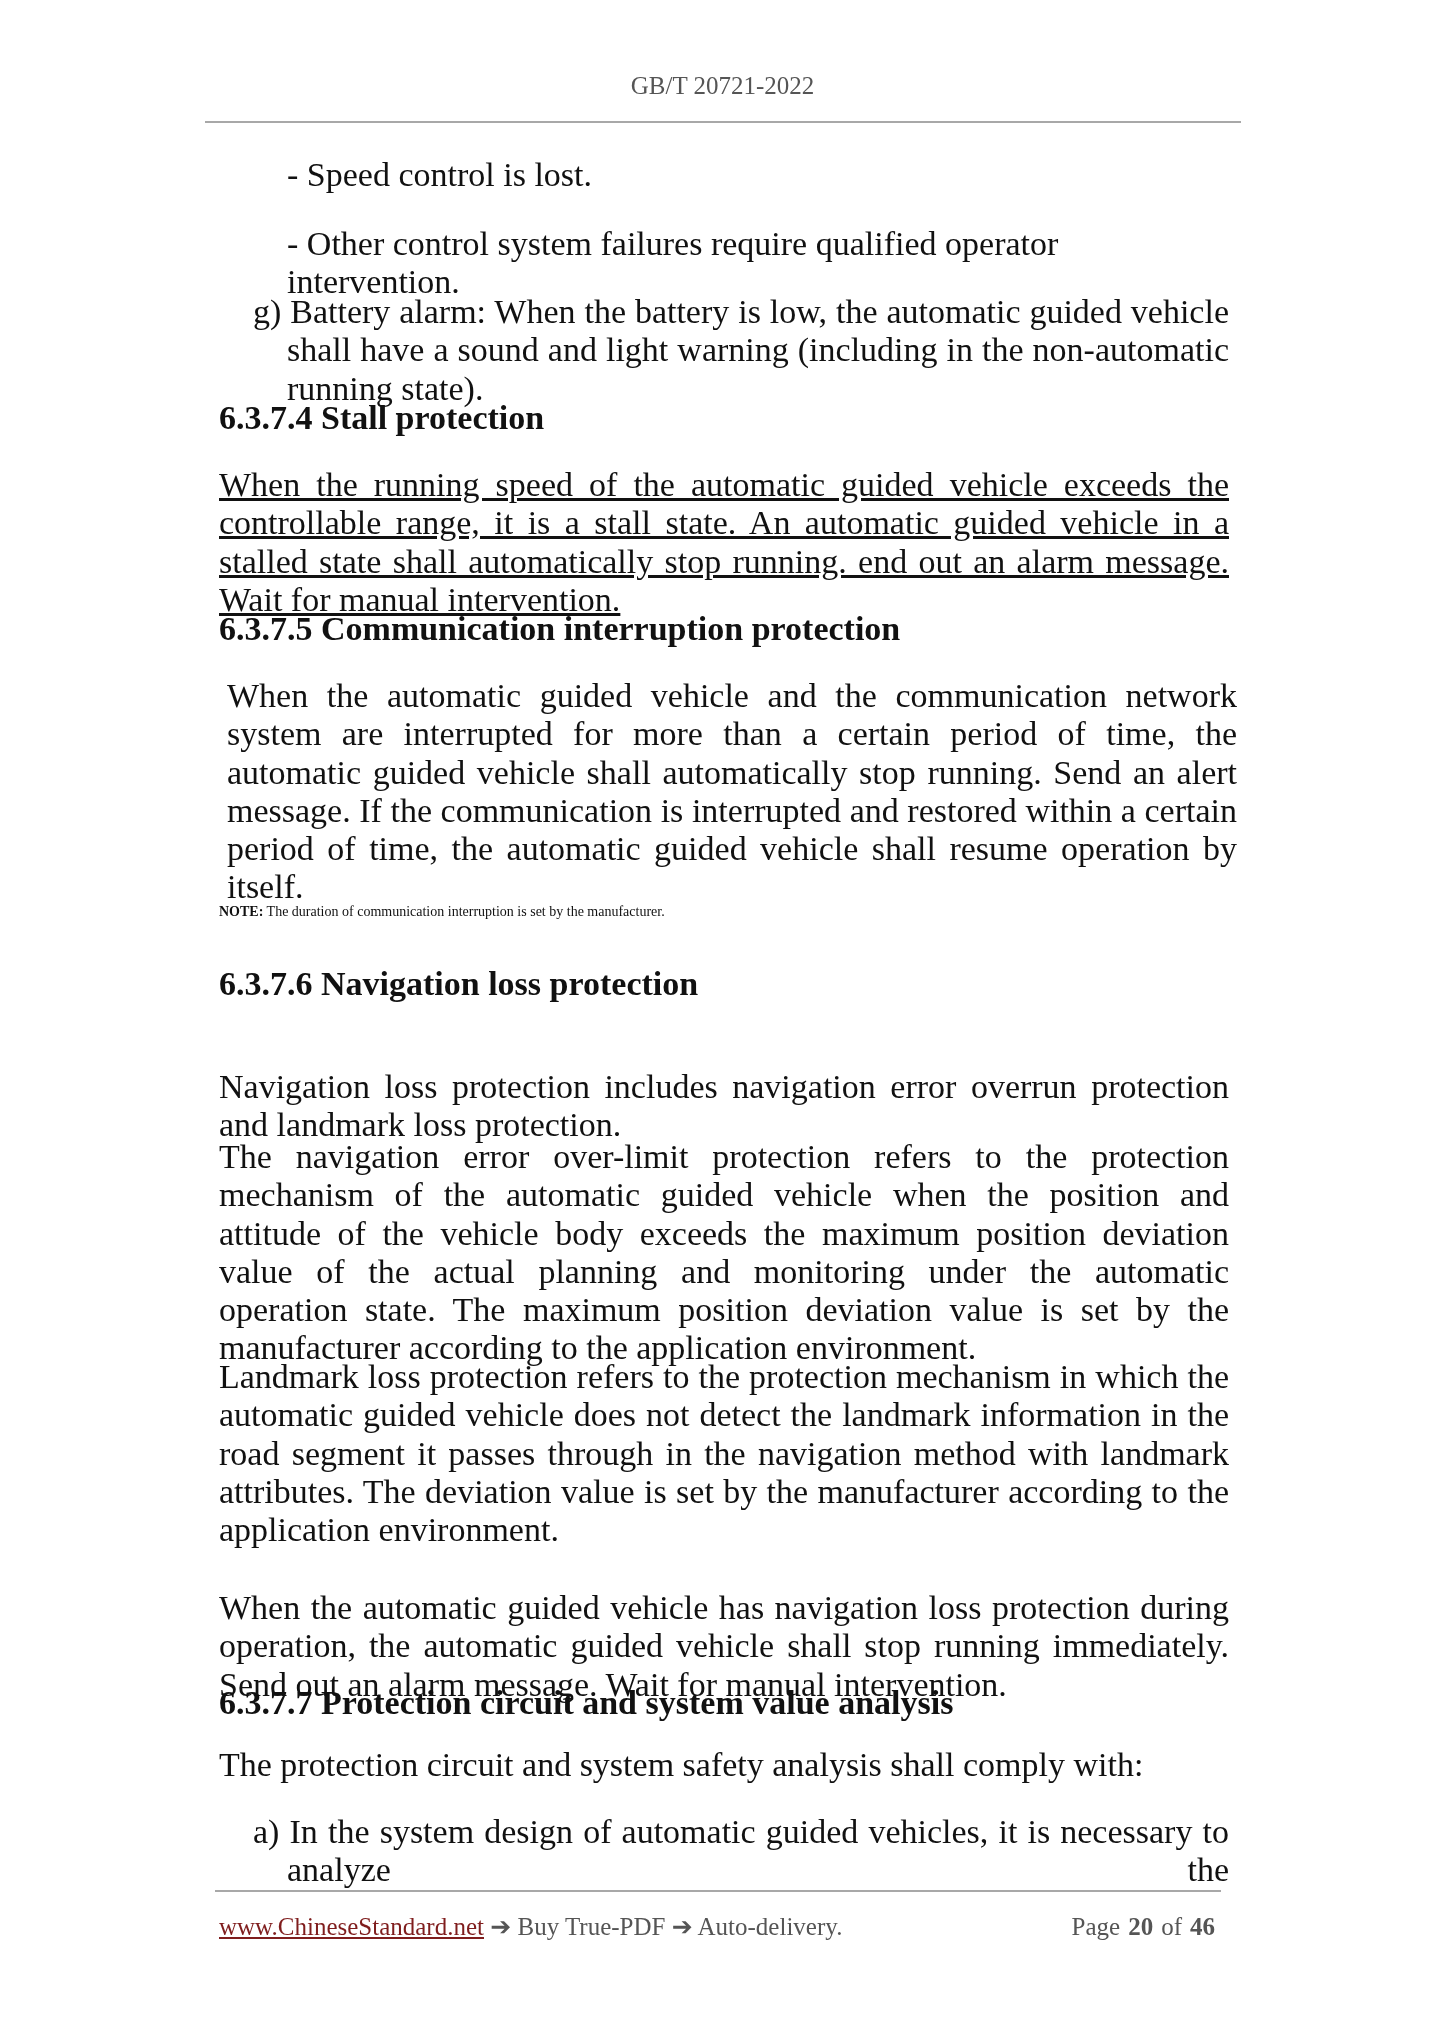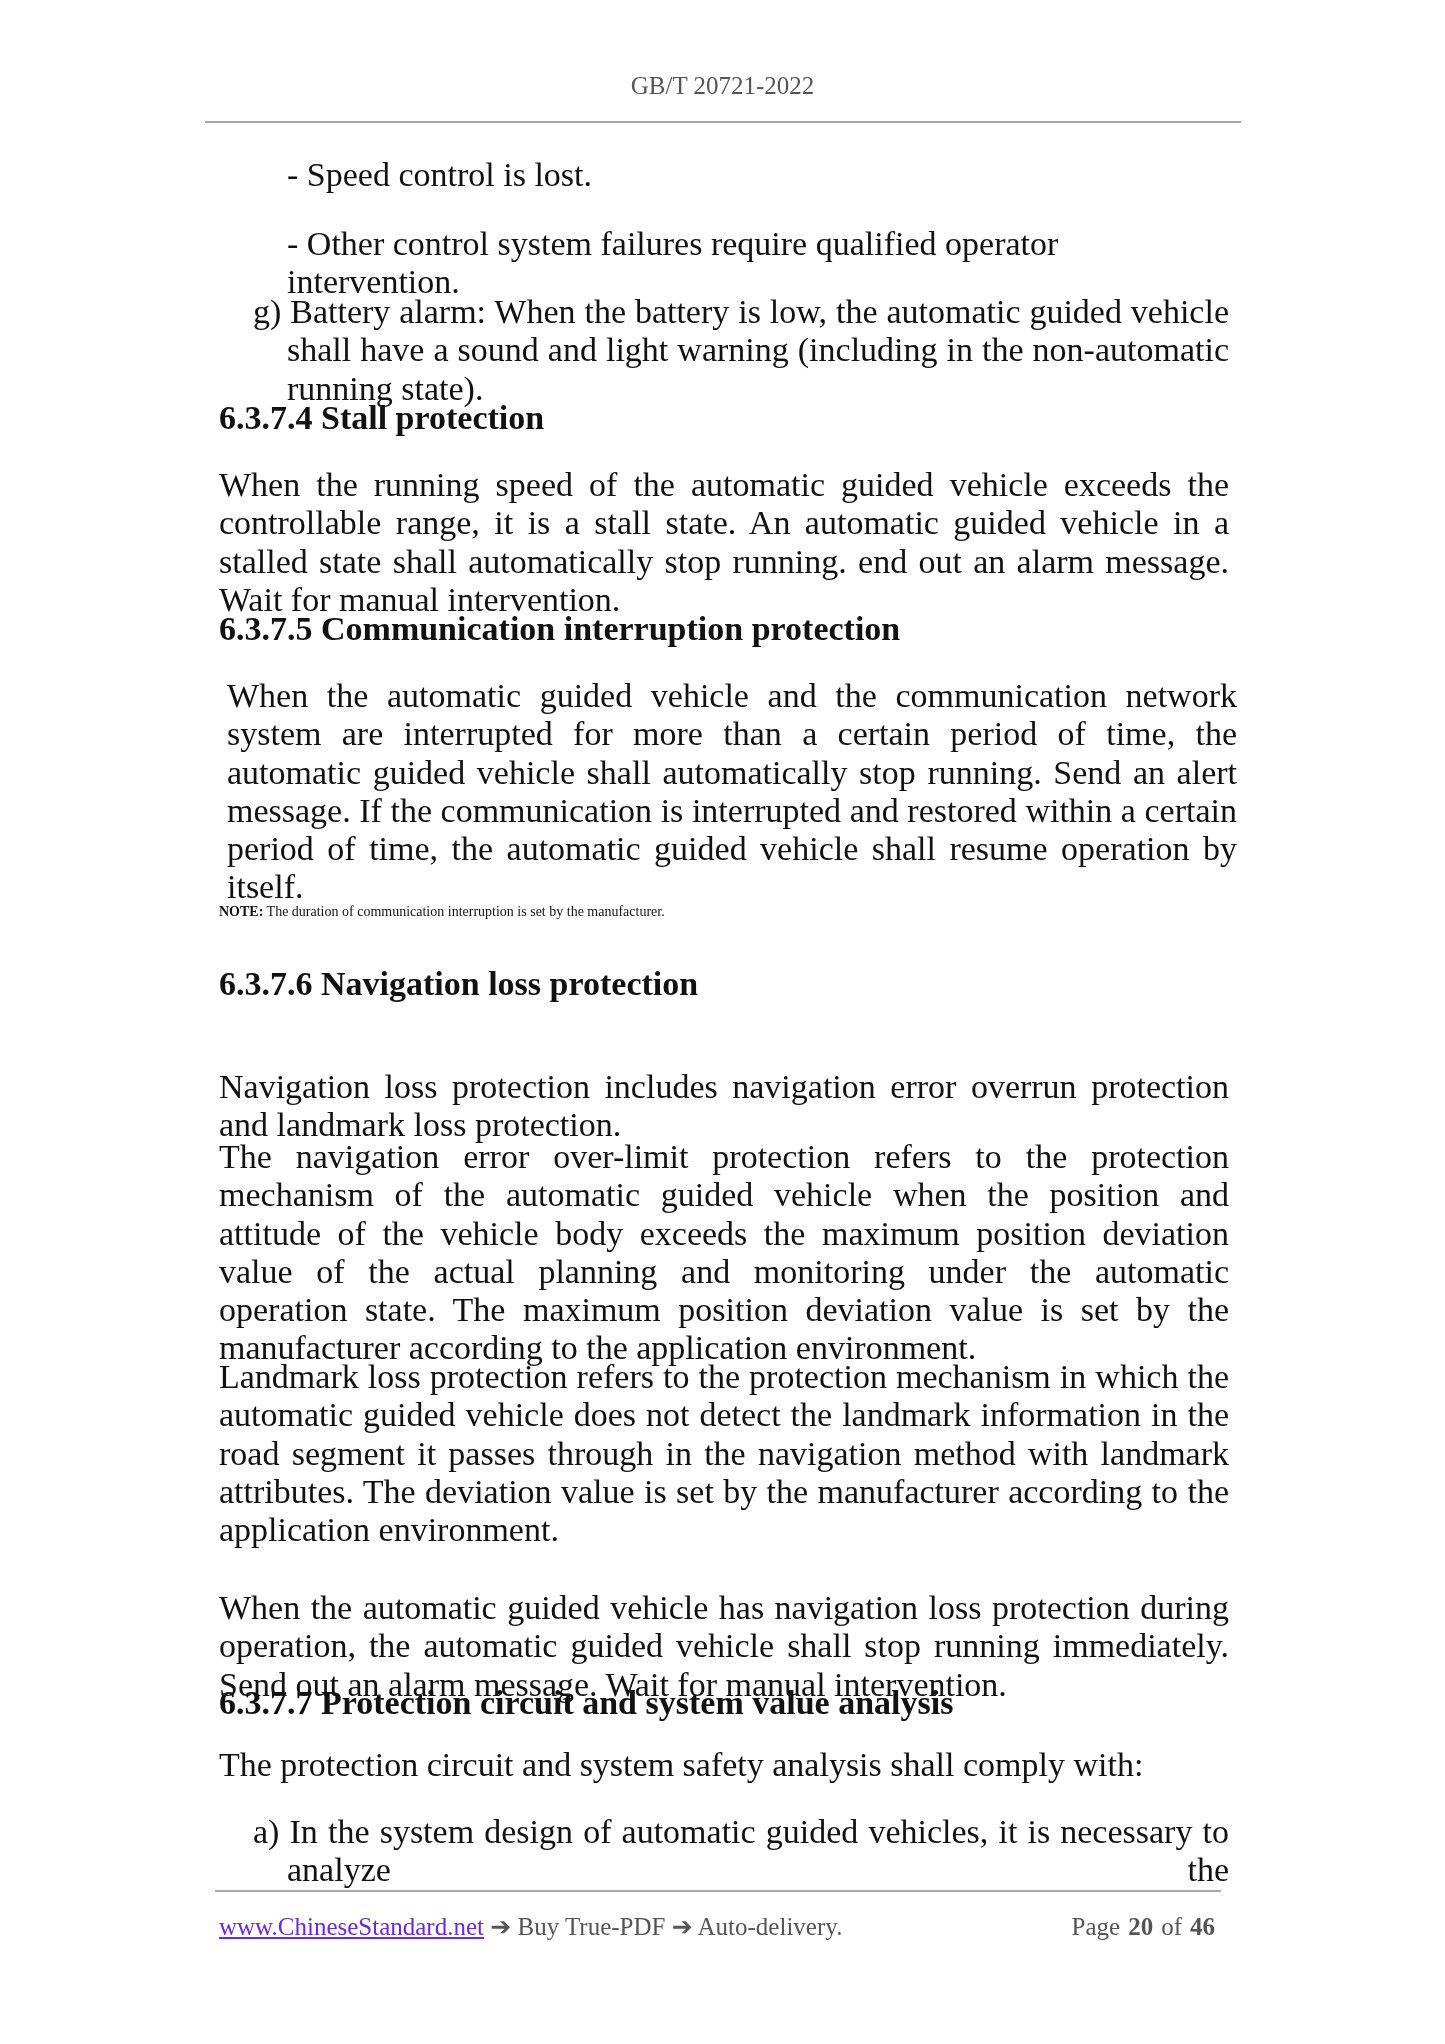--- a/index.html
+++ b/index.html
@@ -16,37 +16,37 @@
   .dash { left: 287px; width: 942px; }
   .item { left: 253px; width: 976px; padding-left: 34px; text-indent: -34px; box-sizing: border-box; }
   .note { font-size: 14px; line-height: 30px; }
   .note b { font-weight: bold; }
   .footer-rule { position: absolute; left: 215px; top: 1890px; width: 1006px; height: 0;
          border-top: 2px solid #a8a8a8; }
   .footer { position: absolute; left: 219px; top: 1911px; width: 996px; font-size: 25px;
          line-height: 32px; color: #555; }
   .footer .left { position: absolute; left: 0; top: 0; white-space: nowrap; }
   .footer .right { position: absolute; right: 0; top: 0; white-space: nowrap; }
-  .footer a { color: #6d28d9; text-decoration: underline; margin-top: 16px; }
+  .footer a { color: #7f1d1d; text-decoration: underline; margin-top: 16px; }
   .footer .num { font-weight: bold; }
   .sp { display: inline-block; width: 8px; }
 </style>
 </head>
 <body>
 
 <div class="page-header">GB/T 20721-2022</div>
 <div class="header-rule"></div>
 
 <p class="blk dash" style="top:156px;">- Speed control is lost.</p>
 <p class="blk dash" style="top:225px;">- Other control system failures require qualified operator intervention.</p>
 
 <p class="blk item just" style="top:293px;">g) Battery alarm: When the battery is low, the automatic guided vehicle shall have a sound and light warning (including in the non-automatic running state).</p>
 
 <p class="blk h" style="top:399px;">6.3.7.4 Stall protection</p>
-<p class="blk just" style="top:466px;">When the running speed of the automatic guided vehicle exceeds the controllable range, it is a stall state. An automatic guided vehicle in a stalled state shall automatically stop running. end out an alarm message. Wait for manual intervention.</p>
+<p class="blk just" style="top:466px;text-decoration:underline;">When the running speed of the automatic guided vehicle exceeds the controllable range, it is a stall state. An automatic guided vehicle in a stalled state shall automatically stop running. end out an alarm message. Wait for manual intervention.</p>
 
 <p class="blk h" style="top:610px;">6.3.7.5 Communication interruption protection</p>
 <p class="blk just" style="top:677px;margin-left:8px;">When the automatic guided vehicle and the communication network system are interrupted for more than a certain period of time, the automatic guided vehicle shall automatically stop running. Send an alert message. If the communication is interrupted and restored within a certain period of time, the automatic guided vehicle shall resume operation by itself.</p>
 
 <p class="blk note" style="top:897px;"><b>NOTE:</b><span> The duration of communication interruption is set by the manufacturer.</span></p>
 
 <p class="blk h" style="top:965px;">6.3.7.6 Navigation loss protection</p>
 <p class="blk just" style="top:1068px;">Navigation loss protection includes navigation error overrun protection and landmark loss protection.</p>
 <p class="blk just" style="top:1138px;">The navigation error over-limit protection refers to the protection mechanism of the automatic guided vehicle when the position and attitude of the vehicle body exceeds the maximum position deviation value of the actual planning and monitoring under the automatic operation state. The maximum position deviation value is set by the manufacturer according to the application environment.</p>
 <p class="blk just" style="top:1358px;">Landmark loss protection refers to the protection mechanism in which the automatic guided vehicle does not detect the landmark information in the road segment it passes through in the navigation method with landmark attributes. The deviation value is set by the manufacturer according to the application environment.</p>

